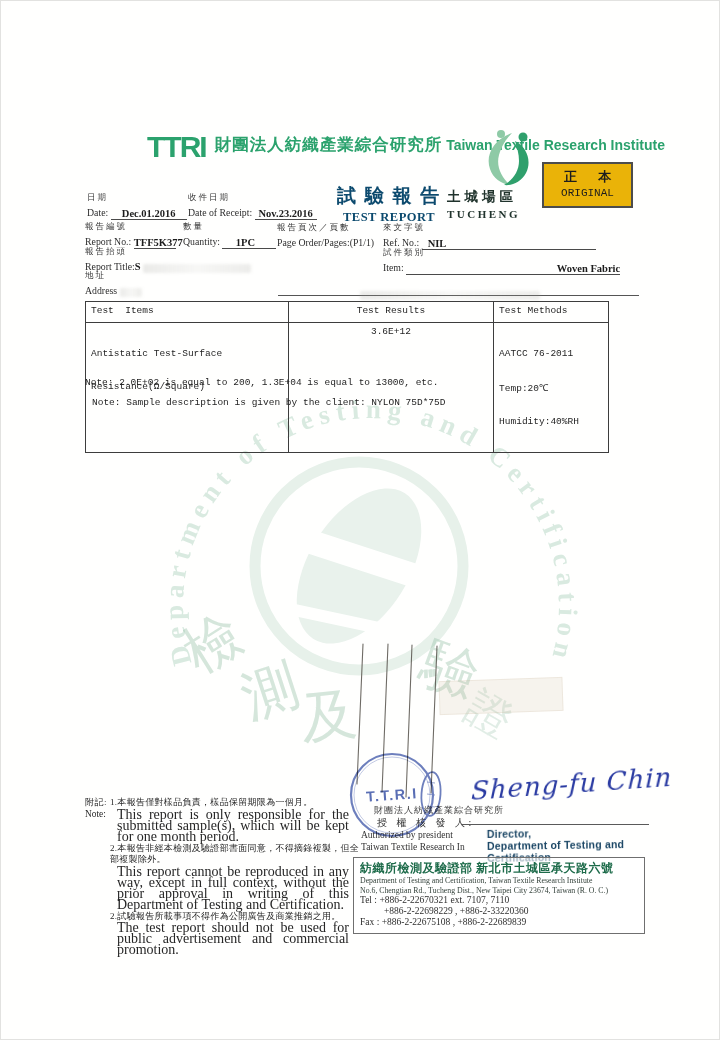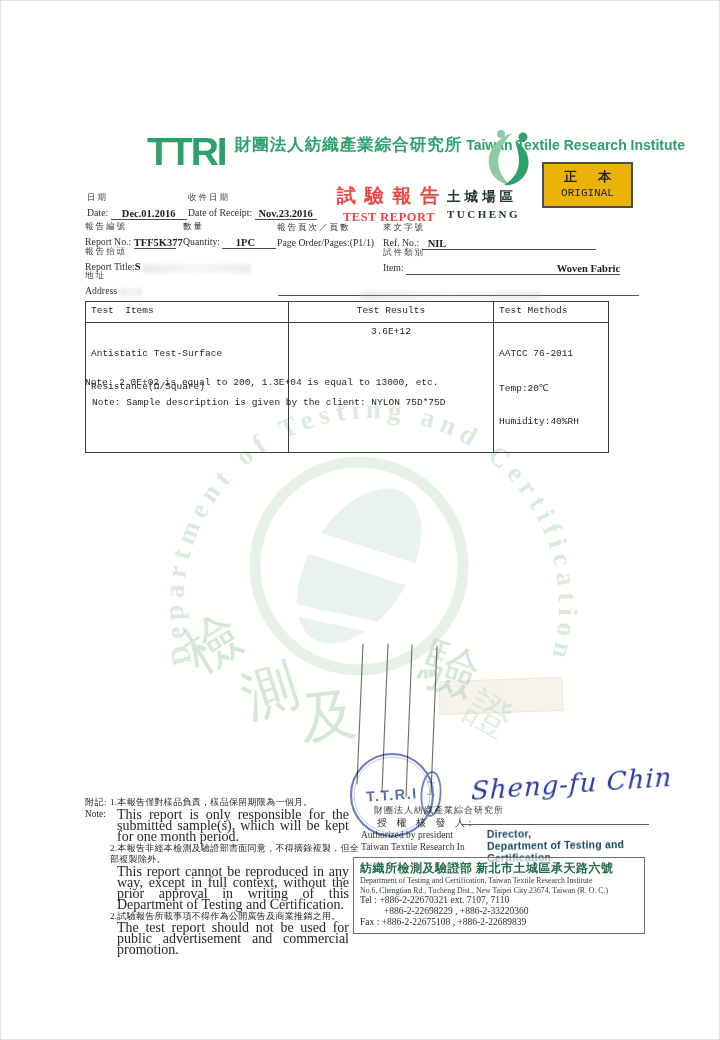--- a/index.html
+++ b/index.html
@@ -3,33 +3,33 @@
 <meta charset="utf-8">
 <style>
   html,body{margin:0;padding:0;background:#ffffff;}
   .page{position:relative;width:720px;height:1040px;background:#fffffe;overflow:hidden;
         font-family:"Liberation Serif",serif;color:#2b2b2b;box-sizing:border-box;
         border:1px solid #e2e2e0;}
   .abs{position:absolute;}
 
   
   #logo{left:146px;top:132px;display:flex;align-items:flex-start;}
-  .ttri-word{font-family:"Liberation Sans",sans-serif;font-weight:800;font-size:39px;
+  .ttri-word{font-family:"Liberation Sans",sans-serif;font-weight:800;font-size:30px;
              line-height:0.95;color:#2ba26d;letter-spacing:-2px;}
   .logo-names{margin-left:9px;padding-top:3px;color:#2ba26d;}
   .l-zh{font-size:16.5px;font-weight:600;letter-spacing:1px;line-height:1.15;}
   .l-en{font-family:"Liberation Sans",sans-serif;font-size:14px;font-weight:700;margin-top:1px;}
   #logo-mark{left:478px;top:126px;}
 
   #original-box{left:541px;top:161px;width:87px;height:42px;border:2px solid #4c4c4c;
                 text-align:center;color:#1d1d1d;background:#eab308;}
   .ob-zh{display:block;font-size:13px;letter-spacing:9px;padding-left:9px;margin-top:4px;font-weight:600;}
   .ob-en{display:block;font-family:"Liberation Mono","DejaVu Sans Mono",monospace;font-size:11px;margin-top:1px;}
 
-  #doc-title{left:327px;top:182px;width:122px;text-align:center;color:#ef4444;}
+  #doc-title{left:327px;top:182px;width:122px;text-align:center;color:#0c4a6e;}
   .t-zh{display:block;font-size:19px;font-weight:700;letter-spacing:2px;white-space:nowrap;}
   .t-en{display:block;font-size:12.5px;font-weight:700;letter-spacing:0.5px;margin-top:1px;}
   #site{left:446px;top:187px;width:90px;color:#20332c;}
   .s-zh{display:block;font-size:13.5px;font-weight:700;letter-spacing:4px;white-space:nowrap;}
   .s-en{display:block;font-size:11px;font-weight:700;letter-spacing:2.5px;margin-top:2px;}
 
   
   .field .zh{display:block;font-size:8.5px;letter-spacing:2px;color:#3a3a3a;line-height:1.1;}
   .field .en-line{font-size:9.8px;white-space:nowrap;color:#2e2e2e;}
   .uval{display:inline-block;border-bottom:1px solid #4a4a4a;text-align:center;

